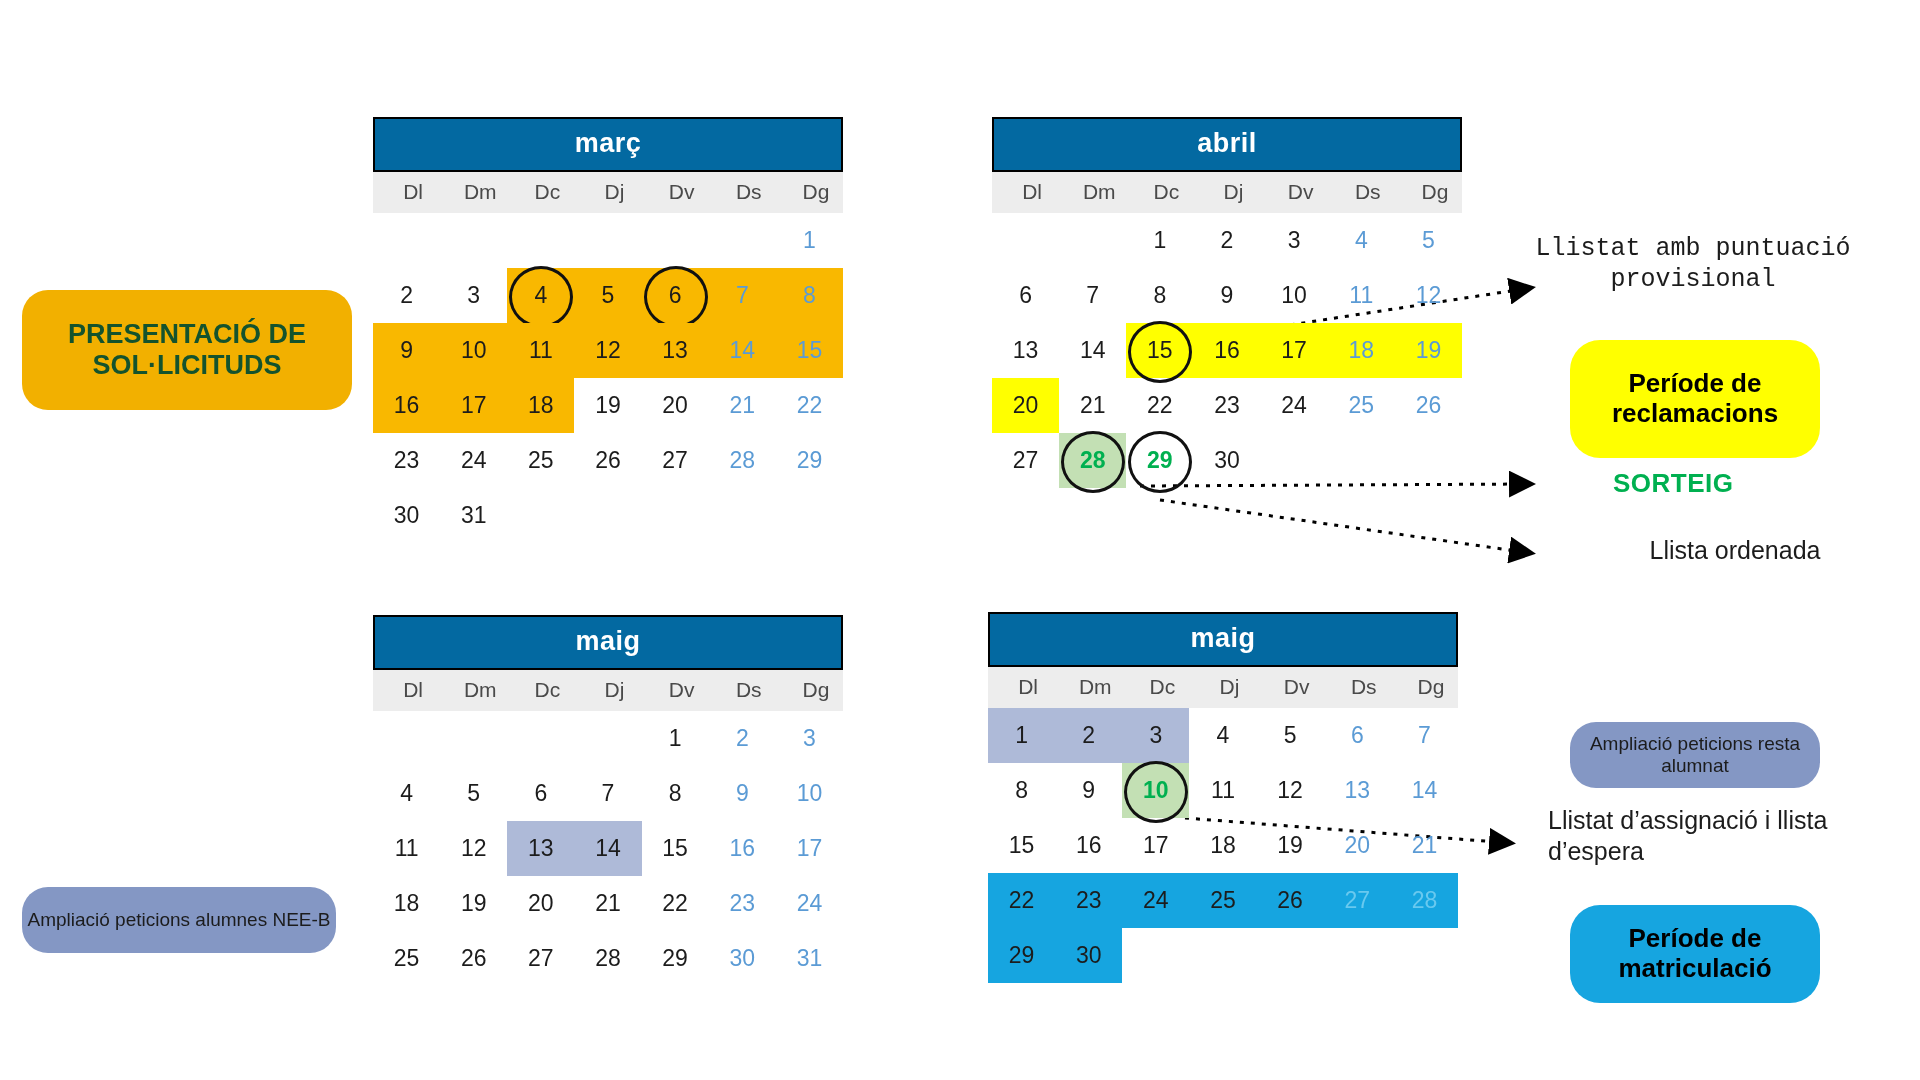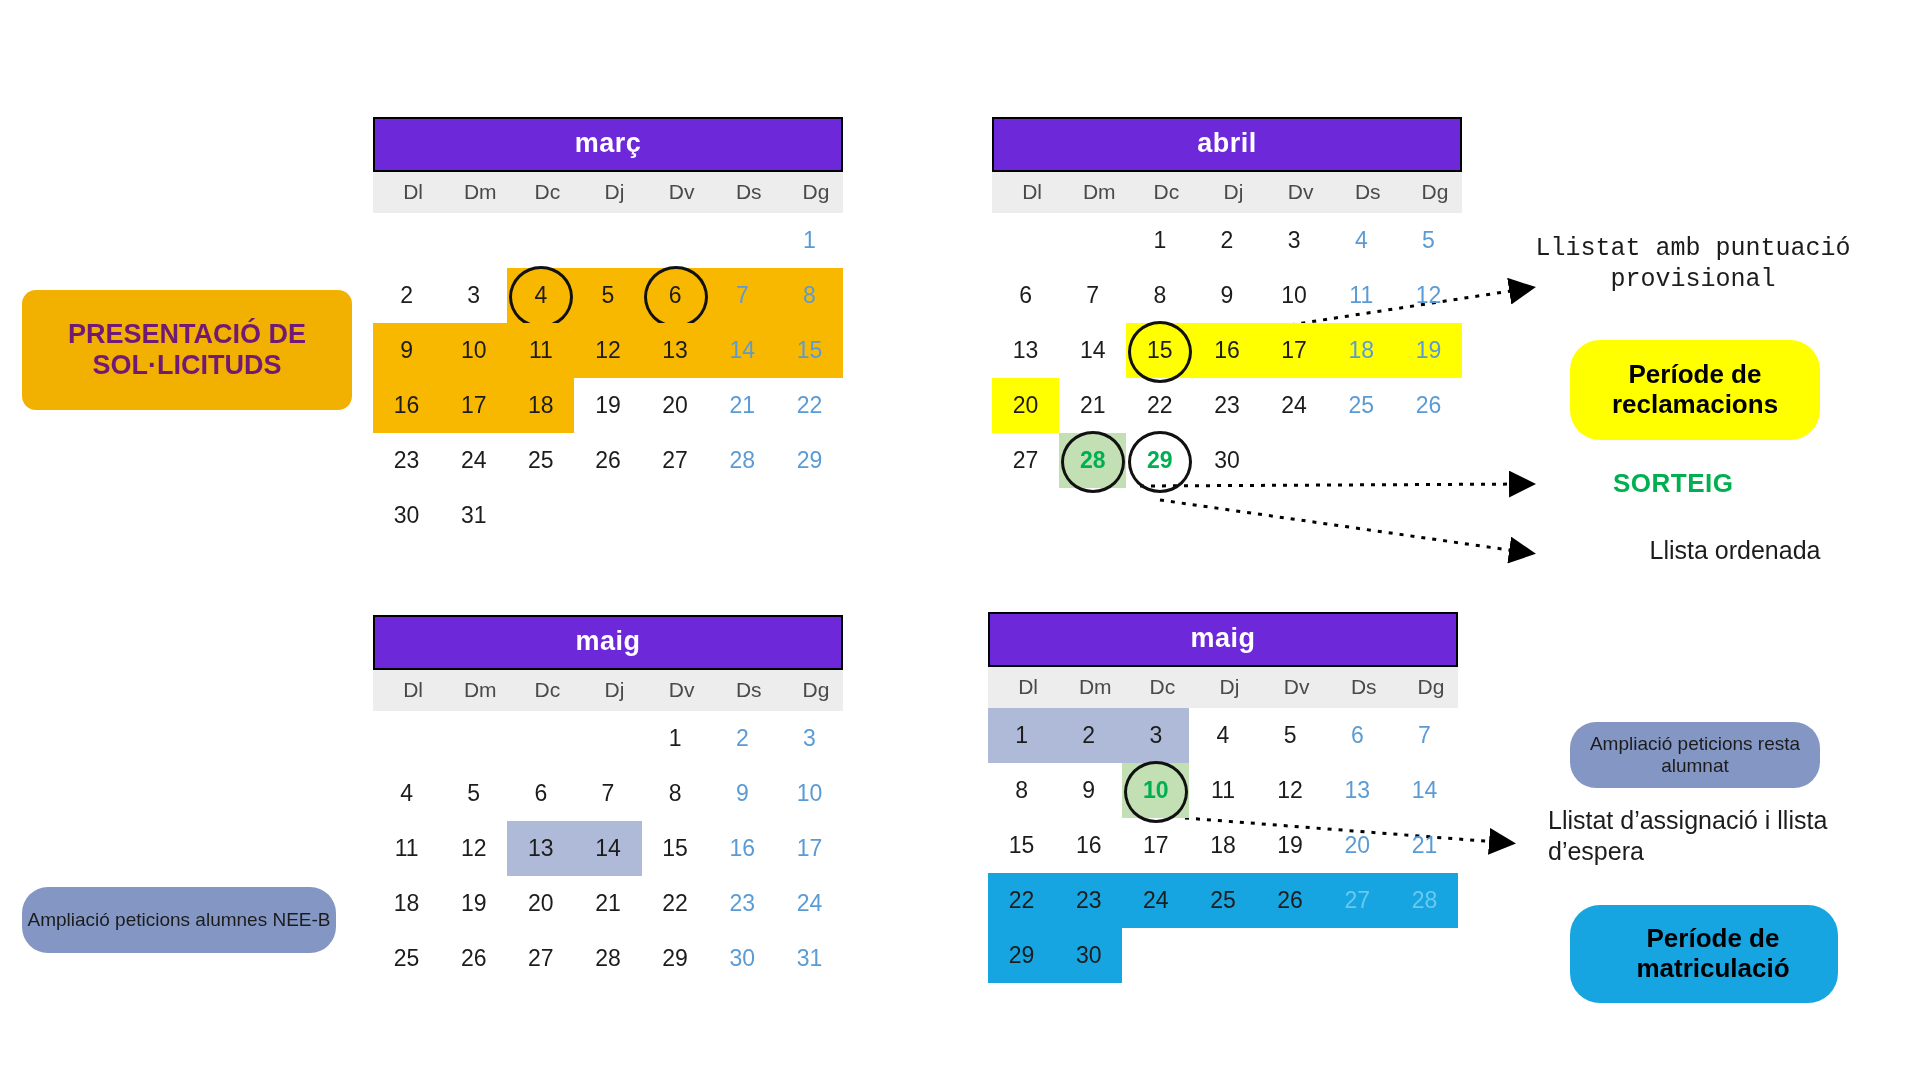--- a/index.html
+++ b/index.html
@@ -20,21 +20,21 @@
     width: 1920px;
     height: 1080px;
   }
 
   
   .calendar {
     position: absolute;
     width: 470px;
   }
   .cal-title {
-    background: #6d28d9;
+    background: #0369a1;
     border: 2px solid #000000;
     color: #ffffff;
     font-weight: bold;
     font-size: 27px;
     text-align: center;
     padding: 9px 0 11px 0;
     letter-spacing: 0.5px;
   }
   .cal-grid {
     display: grid;
@@ -84,43 +84,42 @@
     position: absolute;
     display: flex;
     align-items: center;
     justify-content: center;
     text-align: center;
     font-weight: bold;
     line-height: 1.15;
   }
   .pill-orange {
     background: #f2b000;
-    border-radius: 14px;
-    color: #701a75;
+    border-radius: 26px;
+    color: #14532d;
     font-size: 27px;
   }
   .pill-yellow {
     background: #ffff00;
     border-radius: 30px;
     color: #000000;
     font-size: 26px;
   }
   .pill-bluegray {
     background: #8497c4;
     border-radius: 26px;
     color: #1c1c1c;
     font-size: 19px;
     font-weight: normal;
   }
   .pill-bluedark {
     background: #16a5e0;
     border-radius: 30px;
     color: #000000;
     font-size: 26px;
-    padding-left: 18px;
   }
   .plain-label {
     position: absolute;
     font-size: 25px;
     color: #1c1c1c;
     line-height: 1.25;
     text-align: center;
   }
   .green-label {
     position: absolute;
@@ -353,21 +352,21 @@
     </div>
 
   <div class="pill pill-orange" style="left:22px; top:290px; width:330px; height:120px;">
     <span>PRESENTACIÓ DE SOL·LICITUDS</span>
   </div>
 
   <div class="plain-label" style="left:1528px; top:233px; width:330px;font-family:Liberation Mono, monospace;">
     <span>Llistat amb puntuació provisional</span>
   </div>
 
-  <div class="pill pill-yellow" style="left:1570px; top:340px; width:250px; height:100px;">
+  <div class="pill pill-yellow" style="left:1570px; top:340px; width:250px; height:118px;">
     <span>Període de reclamacions</span>
   </div>
 
   <div class="green-label" style="left:1613px; top:468px;">
     <span>SORTEIG</span>
   </div>
 
   <div class="plain-label" style="left:1570px; top:535px; width:330px; text-align:center;">
     <span>Llista ordenada</span>
   </div>

